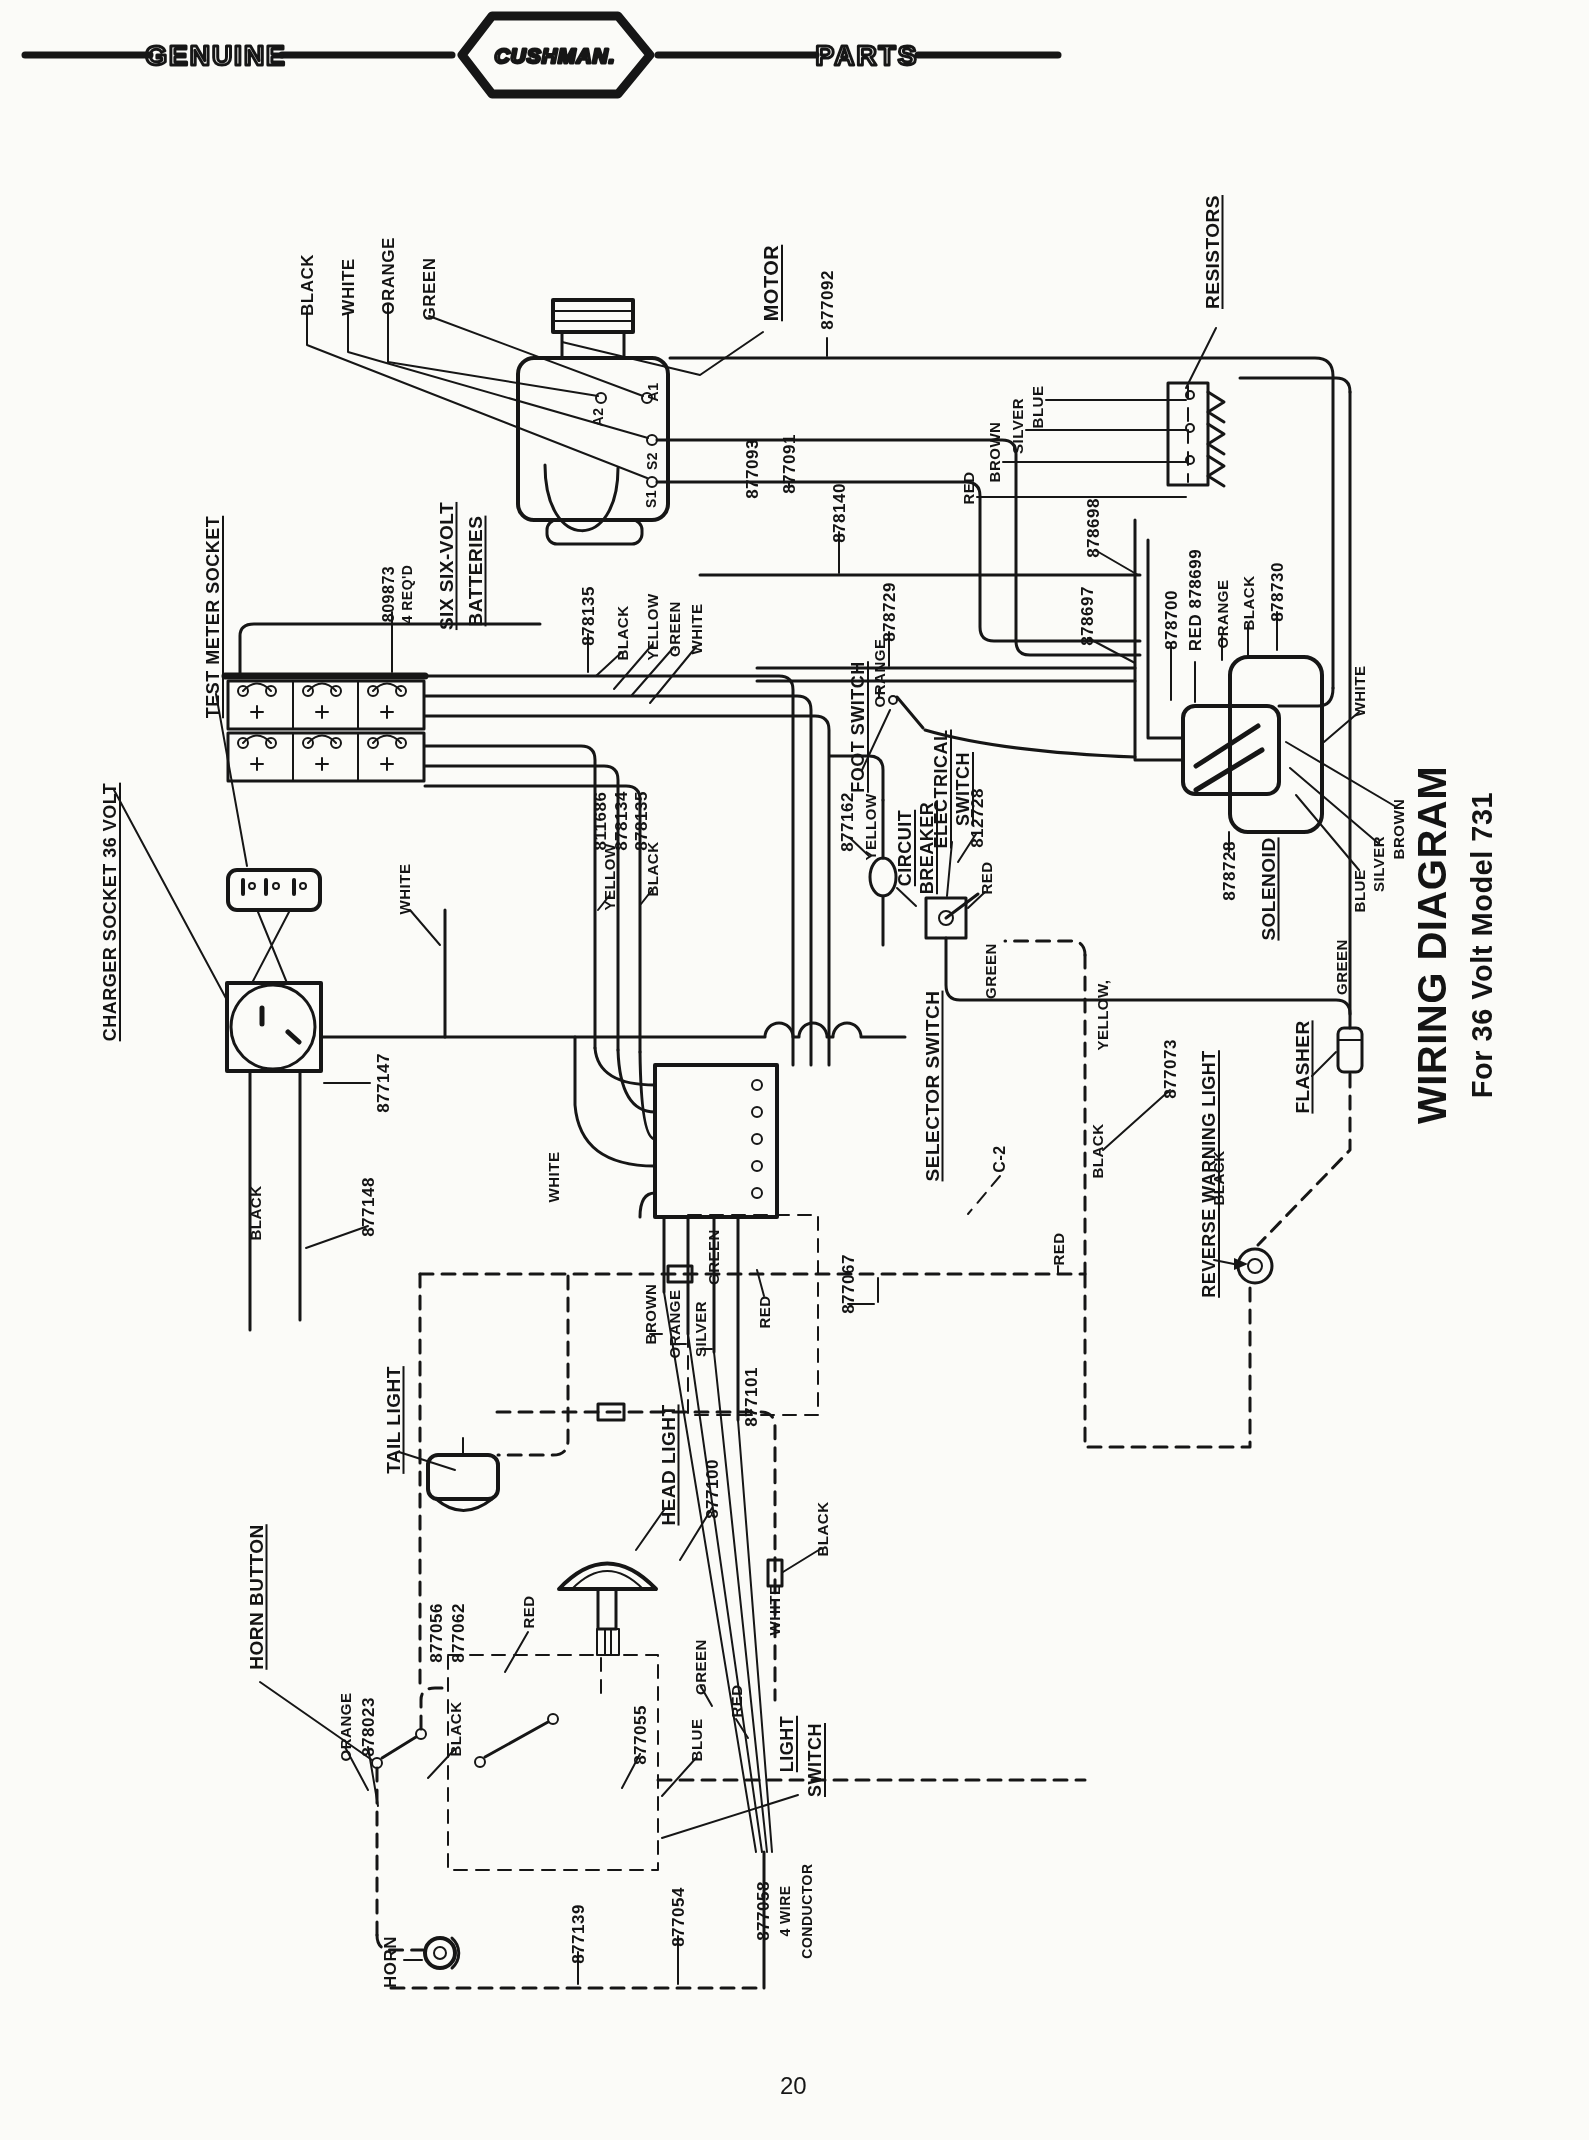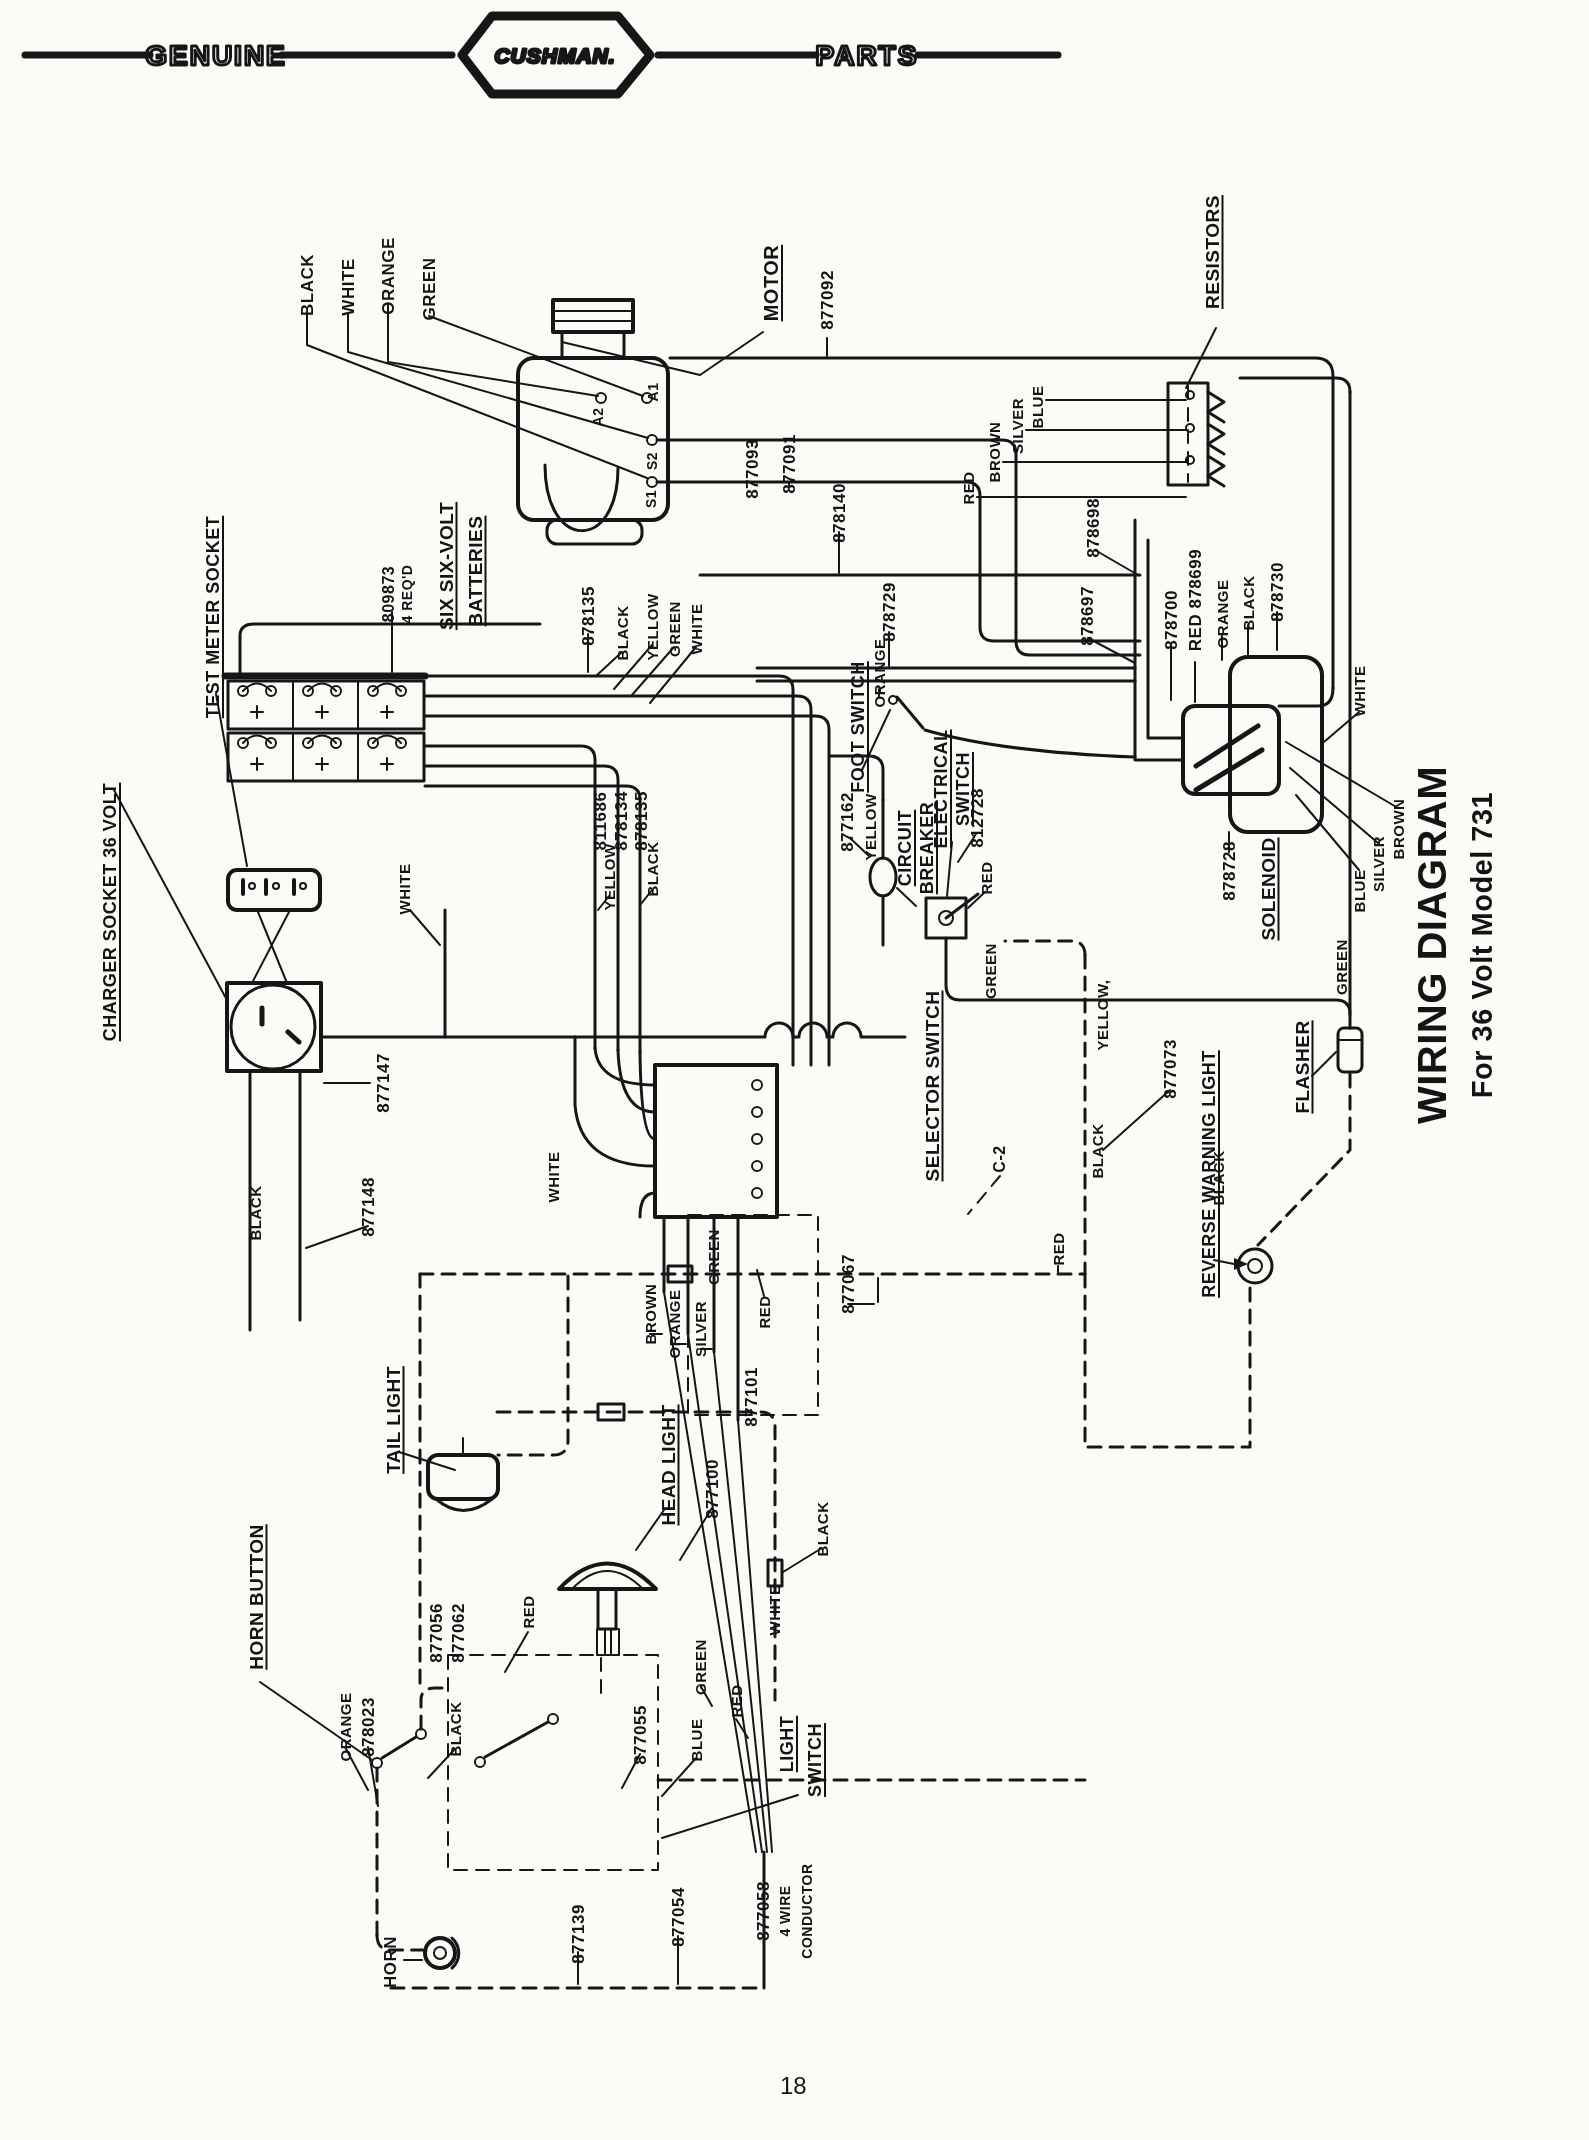--- a/index.html
+++ b/index.html
@@ -295,21 +295,21 @@
 
     <g>
       <path class="t2" d="M664,1292 L756,1852 M688,1334 L762,1852 M714,1352 L767,1852 M738,1420 L772,1852"></path>
       <path d="M764,1852 V1988"></path>
       <path class="d" d="M391,1988 H764"></path>
       <path class="t2" d="M578,1952 V1984 M678,1936 V1984"></path>
       <path class="t2" d="M700,1685 L712,1706 M736,1719 L748,1738"></path>
     </g>
   </svg>
 
-  <div id="pagenum" style="left:780px;top:2072px;">18</div>
+  <div id="pagenum" style="left:780px;top:2072px;">20</div>
 <div class="dlabel" style="left: 307px; top: 285px; font-size: 17px;">BLACK</div>
     <div class="dlabel" style="left: 348px; top: 287px; font-size: 17px;">WHITE</div>
     <div class="dlabel" style="left: 388px; top: 276px; font-size: 17px;">ORANGE</div>
     <div class="dlabel" style="left: 429px; top: 289px; font-size: 17px;">GREEN</div>
     <div class="dlabel u" style="left: 771px; top: 283px; font-size: 20px;">MOTOR</div>
     <div class="dlabel" style="left: 827px; top: 300px; font-size: 17px;">877092</div>
     <div class="dlabel" style="left: 598px; top: 417px; font-size: 14px;">A2</div>
     <div class="dlabel" style="left: 653px; top: 392px; font-size: 14px;">A1</div>
     <div class="dlabel" style="left: 652px; top: 461px; font-size: 14px;">S2</div>
     <div class="dlabel" style="left: 651px; top: 499px; font-size: 14px;">S1</div>

